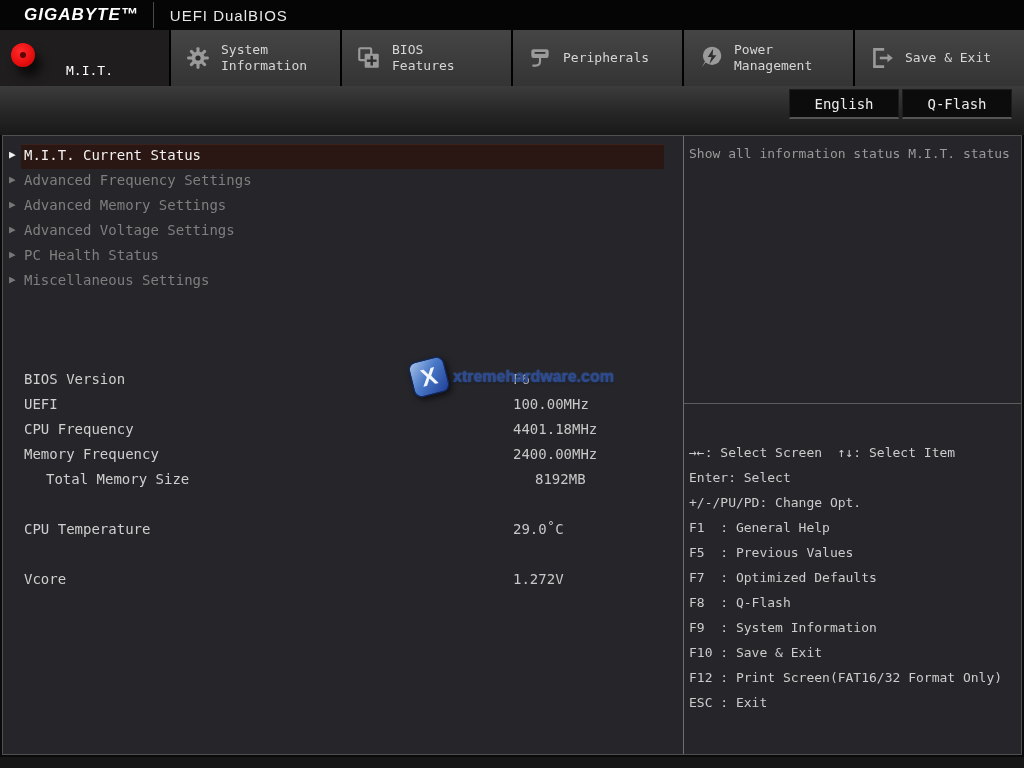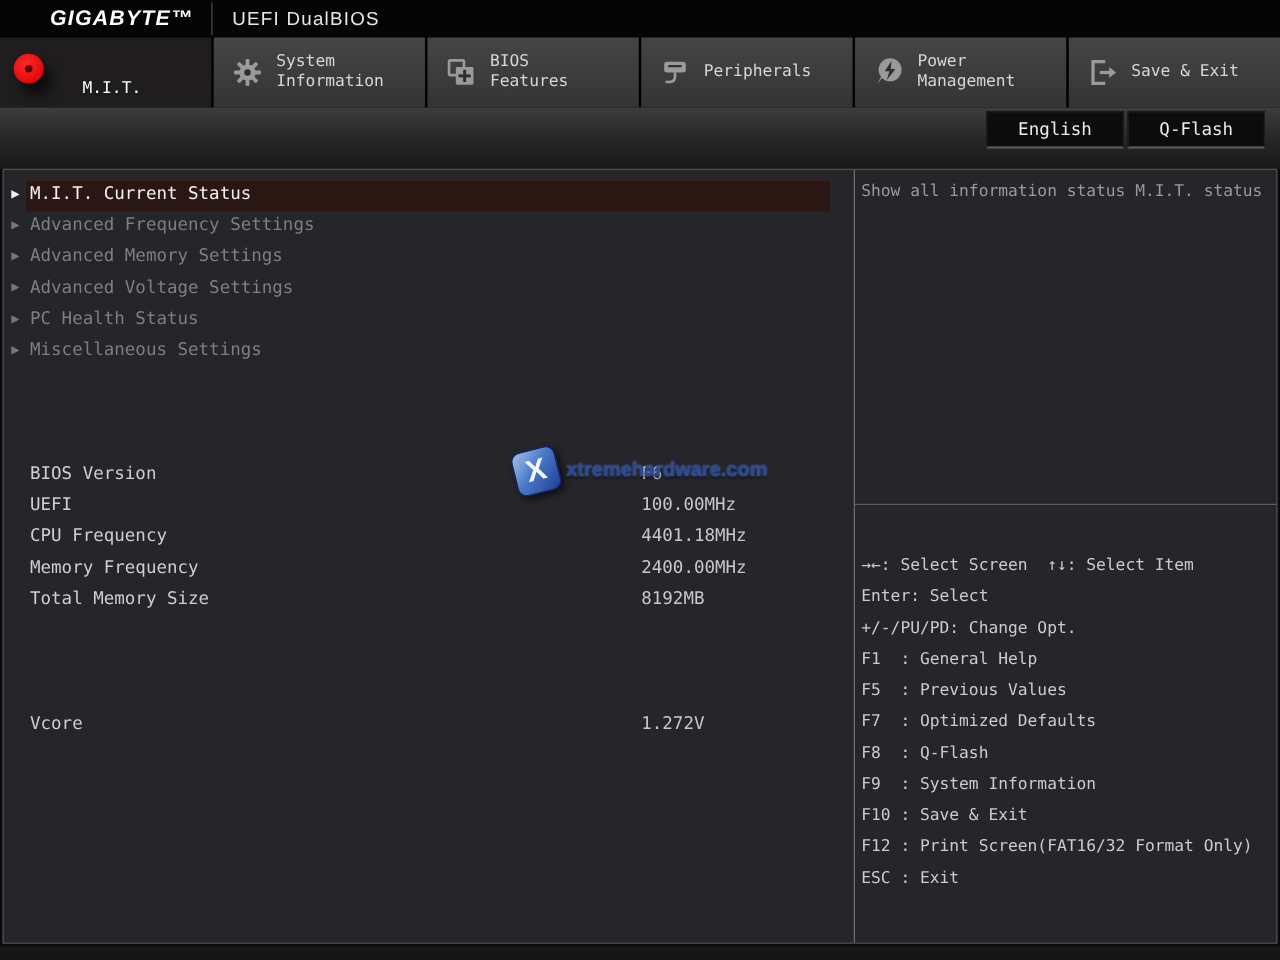--- a/index.html
+++ b/index.html
@@ -1,21 +1,21 @@
 <!DOCTYPE html>
 <html><head>
 <meta charset="utf-8">
 <style>
   * { margin:0; padding:0; box-sizing:border-box; }
   html,body { width:1024px; height:768px; overflow:hidden; background:#0a0a0a;
               font-family:"DejaVu Sans Mono", monospace; }
 
   
   .topbar { position:absolute; left:0; top:0; width:1024px; height:30px;
-            background:#050505; display:flex; align-items:center;padding-left:16px; }
+            background:#050505; display:flex; align-items:center; }
   .brand { font-family:"Liberation Sans", sans-serif; font-weight:bold;
            font-style:italic; color:#ffffff; font-size:17px; letter-spacing:1px;
            padding-left:24px; }
   .topbar-divider { width:1px; height:26px; background:#4a4a4a; margin:0 16px 0 14px; }
   .fw-title { color:#e8e8e8; font-family:"Liberation Sans", sans-serif;
               font-size:15px; letter-spacing:1px; }
 
   
   .tabrow { position:absolute; left:0; top:30px; width:1024px; height:56px;
             display:flex; background:#000; }
@@ -217,23 +217,27 @@
       <span class="svalue">100.00MHz</span>
     </div>
     <div class="srow" style="top:282px;">
       <span class="slabel">CPU Frequency</span>
       <span class="svalue">4401.18MHz</span>
     </div>
     <div class="srow" style="top:307px;text-align:center;">
       <span class="slabel">Memory Frequency</span>
       <span class="svalue">2400.00MHz</span>
     </div>
-    <div class="srow" style="top:332px;">
+    <div class="srow" style="top:332px;margin-left:22px;">
       <span class="slabel">Total Memory Size</span>
       <span class="svalue">8192MB</span>
+    </div>
+    <div class="srow" style="top:382px;">
+      <span class="slabel">CPU Temperature</span>
+      <span class="svalue">29.0˚C</span>
     </div>
     <div class="srow" style="top:432px;">
       <span class="slabel">Vcore</span>
       <span class="svalue">1.272V</span>
     </div>
 
     <div class="watermark">
       <div class="wm-badge">X</div>
       <div class="wm-text">xtremehardware.com</div>
     </div>

